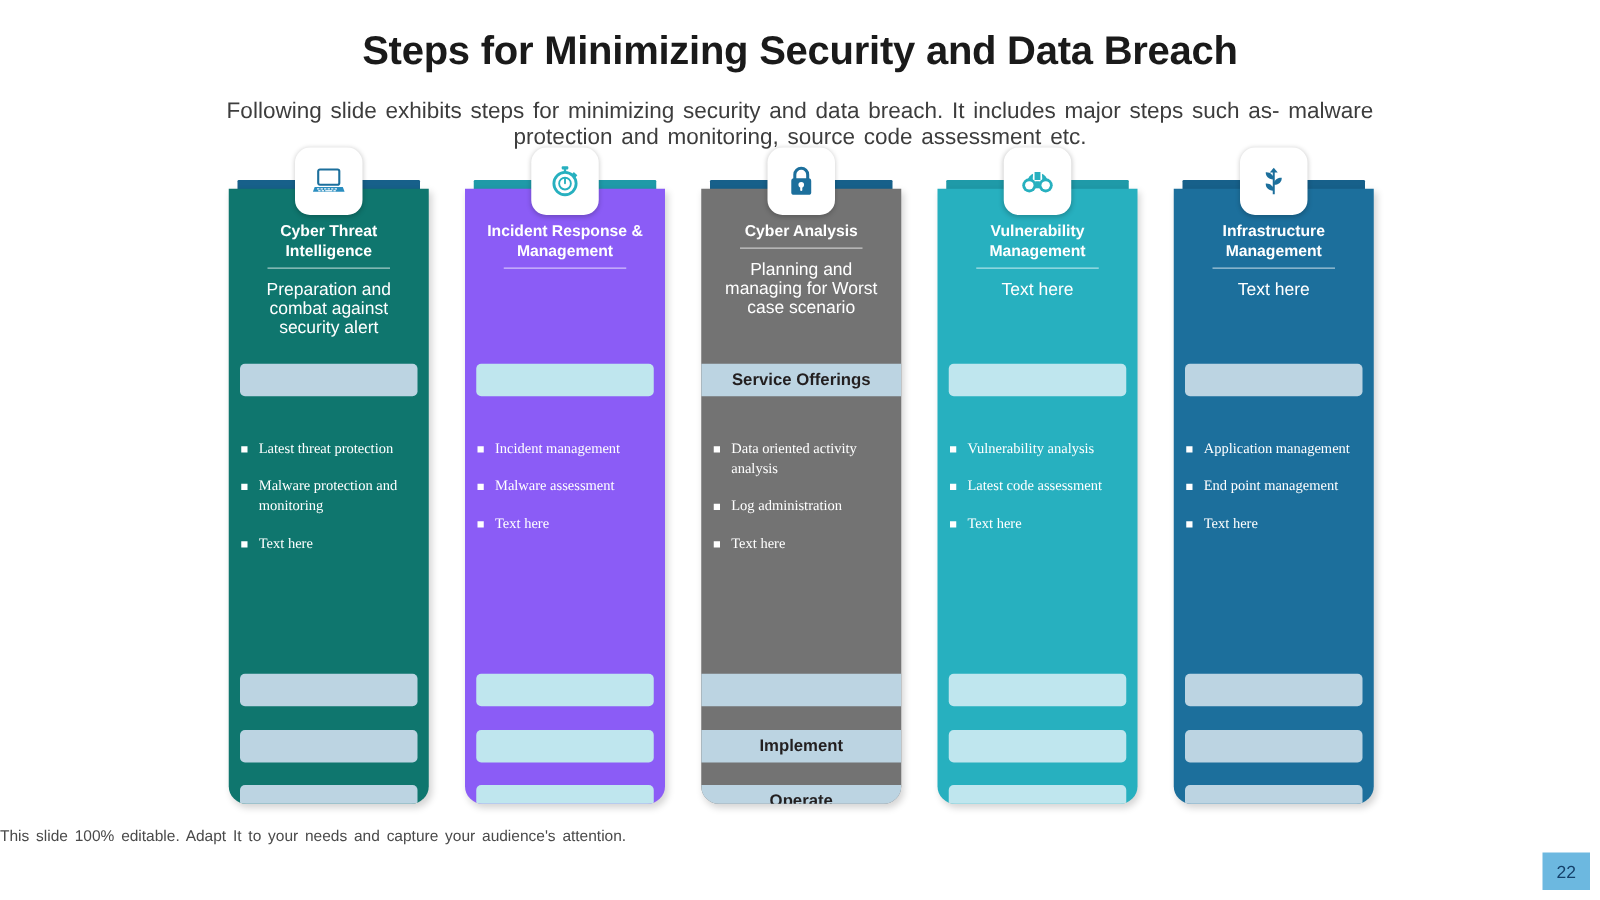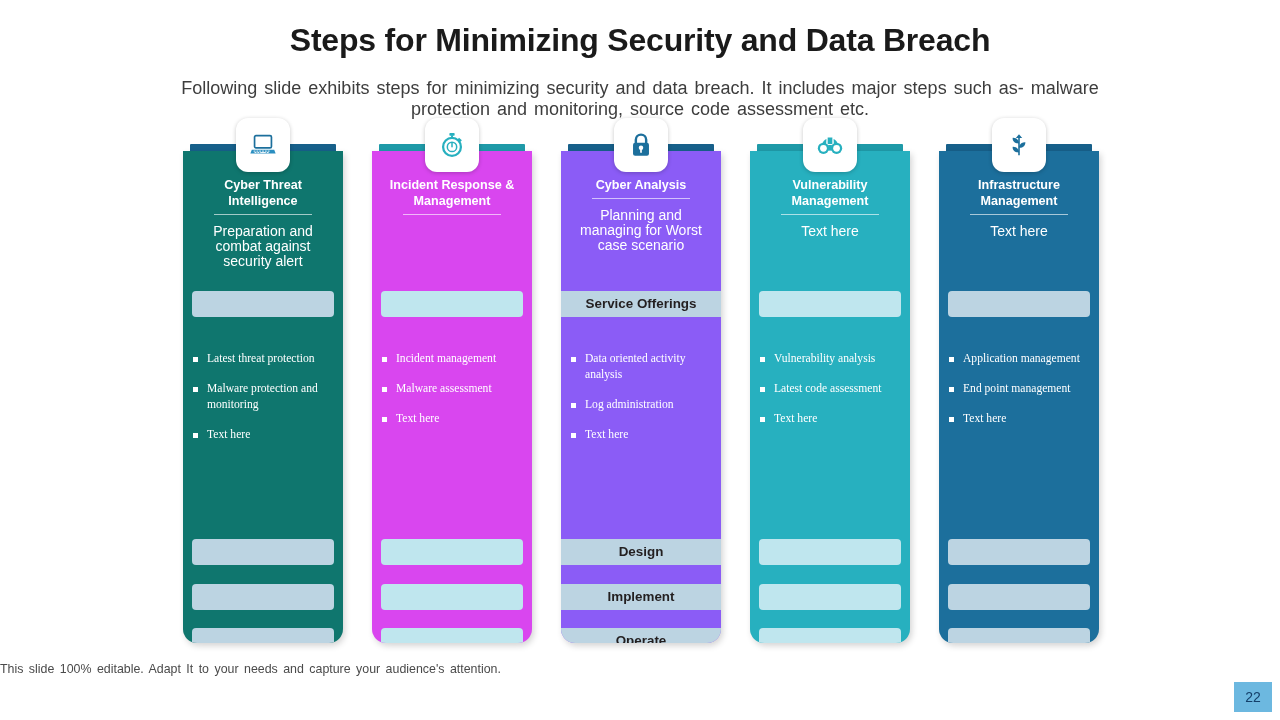--- a/index.html
+++ b/index.html
@@ -255,21 +255,21 @@
       <div class="icon-badge">
         <svg width="30" height="30" viewBox="0 0 32 32">
           <circle cx="16" cy="18" r="9.5" fill="none" stroke="#27b0bf" stroke-width="2.4"></circle>
           <circle cx="16" cy="18" r="5" fill="none" stroke="#27b0bf" stroke-width="1.6"></circle>
           <rect x="13.2" y="3.2" width="5.6" height="2.8" rx="0.8" fill="#27b0bf"></rect>
           <rect x="15" y="5.6" width="2" height="2.6" fill="#27b0bf"></rect>
           <rect x="15.2" y="13" width="1.6" height="5.6" rx="0.8" fill="#27b0bf"></rect>
           <path d="M23.5 8.2l3 2.6-1.6 1.9-3-2.6z" fill="#27b0bf"></path>
         </svg>
       </div>
-      <div class="card" style="background: #d946ef;">
+      <div class="card" style="background: #8b5cf6;">
         <div class="card-head">
           <div class="card-title">Incident Response  &amp; Management</div>
           <div class="title-rule"></div>
         </div>
         <div class="band" style="top: 140px; background: rgb(191, 230, 238);"></div>
         <div class="band" style="top: 388px; background: rgb(191, 230, 238);"></div>
         <div class="band" style="top: 433px; background: rgb(191, 230, 238);"></div>
         <div class="band" style="top: 477px; background: rgb(191, 230, 238);"></div>
         <div class="bullets">
           <div class="bullet">
@@ -290,30 +290,29 @@
     <div class="column" style="left: 378px;">
       <div class="tab-bar" style="background: rgb(23, 96, 138);"></div>
       <div class="icon-badge">
         <svg width="30" height="30" viewBox="0 0 32 32">
           <path d="M10.5 14v-3.6a5.5 5.5 0 0111 0V14" fill="none" stroke="#1c6f9c" stroke-width="2.6"></path>
           <rect x="7.5" y="13.5" width="17" height="14" rx="2.2" fill="#1c6f9c"></rect>
           <circle cx="16" cy="19" r="2.4" fill="#ffffff"></circle>
           <rect x="15.1" y="20" width="1.8" height="4.4" rx="0.9" fill="#ffffff"></rect>
         </svg>
       </div>
-      <div class="card" style="background: #8b5cf6;">
+      <div class="card" style="background: #737373;">
         <div class="card-head">
           <div class="card-title">Cyber Analysis</div>
           <div class="title-rule"></div>
           <div class="card-desc">Planning and managing for Worst case scenario</div>
         </div>
         <div class="band full" style="top: 140px; background: rgb(188, 212, 226);"></div>
         <div class="band-label" style="top: 140px;">Service Offerings</div>
         <div class="band full" style="top: 388px; background: rgb(188, 212, 226);"></div>
-        <div class="band-label" style="top: 388px;">Design</div>
         <div class="band full" style="top: 433px; background: rgb(188, 212, 226);"></div>
         <div class="band-label" style="top: 433px;">Implement</div>
         <div class="band full" style="top: 477px; background: rgb(188, 212, 226);"></div>
         <div class="band-label" style="top: 477px;">Operate</div>
         <div class="bullets">
           <div class="bullet">
             <span class="bullet-mark"></span>
             <span class="bullet-text">Data oriented activity analysis</span>
           </div>
           <div class="bullet">

